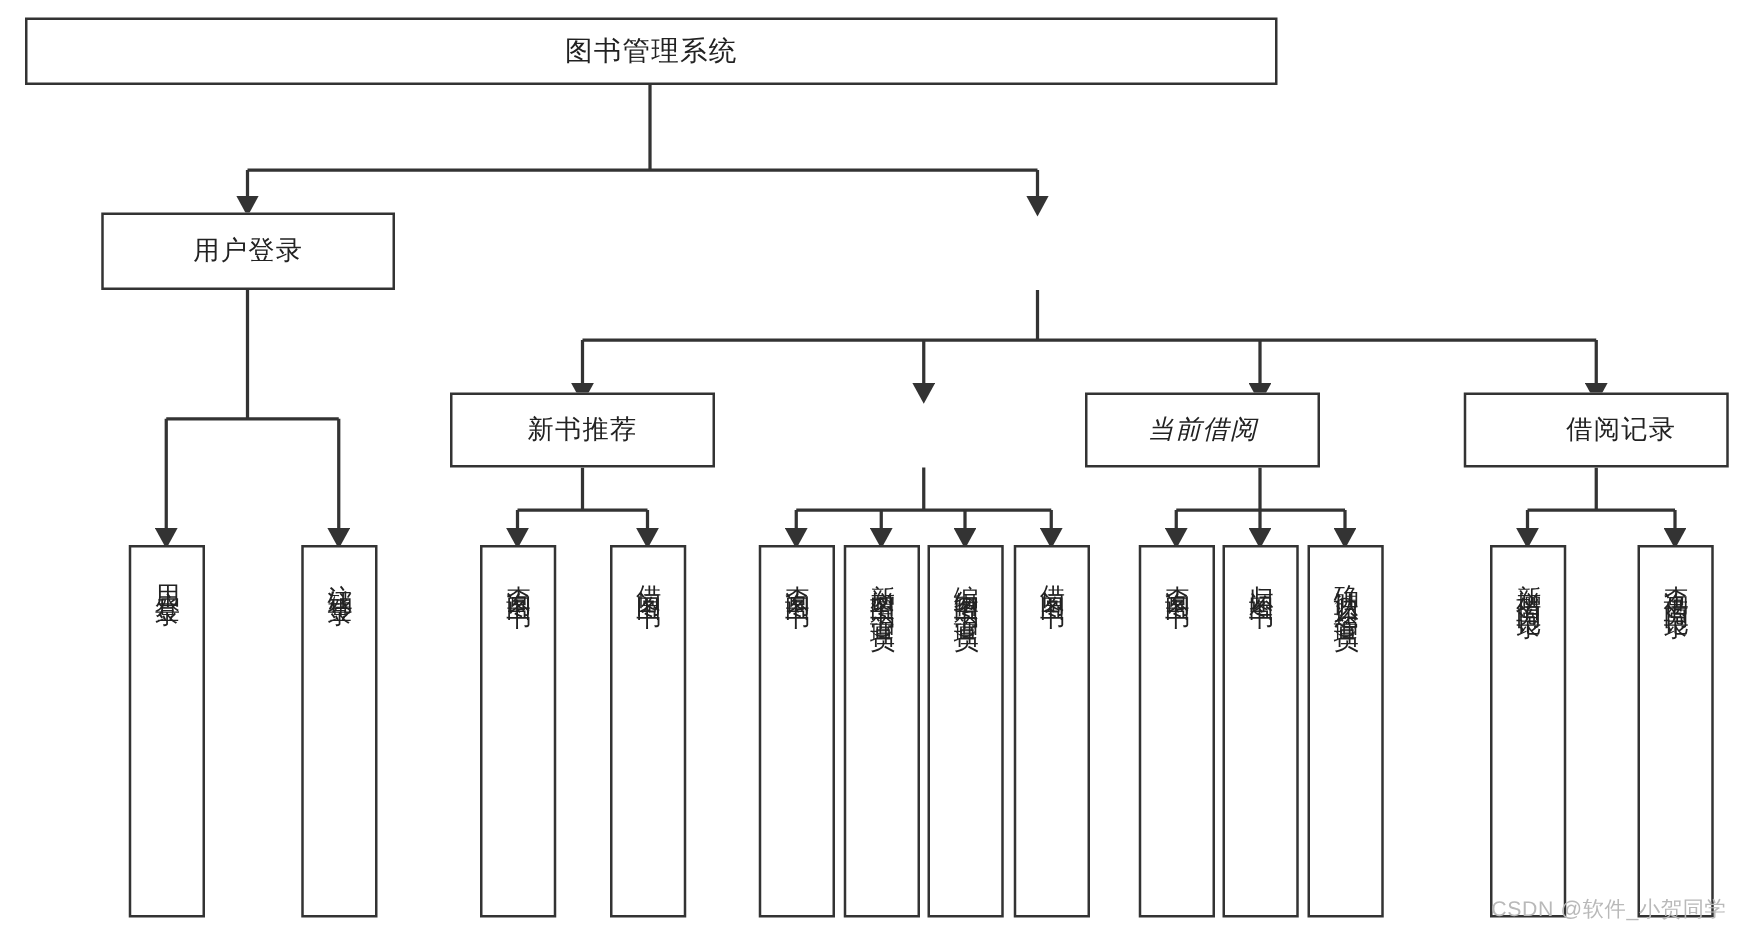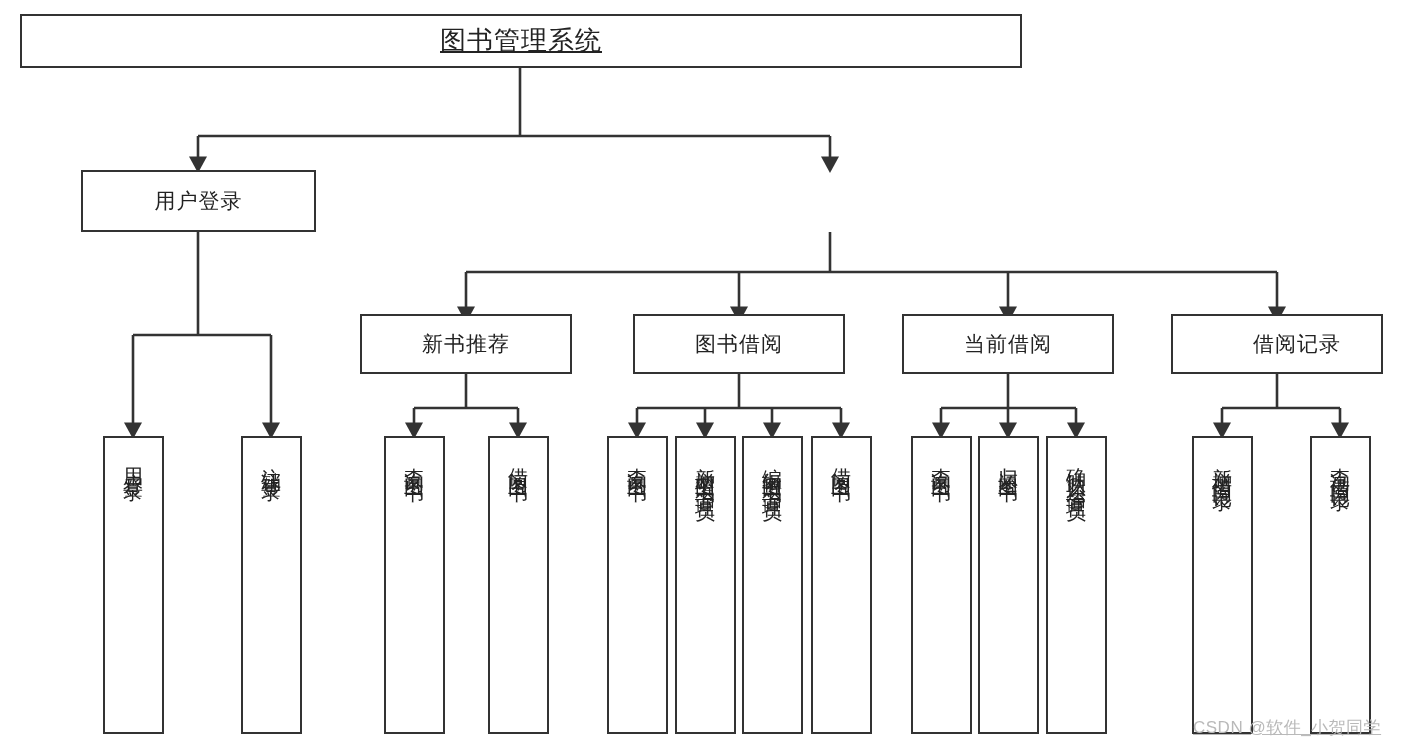--- a/index.html
+++ b/index.html
@@ -37,21 +37,21 @@
     z-index: 2;
   }
   .node .label {
     color: #222222;
     font-size: 21px;
     line-height: 1.15;
     letter-spacing: 1px;
     white-space: nowrap;
     text-align: center;
   }
-  .node.root .label { font-size: 26px; text-decoration: underline; }
+  .node.root .label { font-size: 22px; }
   .node.branch .label { font-size: 21px; }
   .node.sub .label { font-size: 21px; }
 
   .node.leaf {
     align-items: flex-start;
     justify-content: center;
     padding-top: 14px;
   }
   .node.leaf .label {
     writing-mode: vertical-rl;
@@ -62,21 +62,20 @@
     white-space: nowrap;
     color: #222222;
   }
   .watermark {
     position: absolute;
     color: #b9b9b9;
     font-size: 17px;
     letter-spacing: 0.5px;
     white-space: nowrap;
     z-index: 5;
-    text-decoration: underline;
   }
 </style>
 </head>
 <body>
 
 <div id="canvas">
 
   <svg id="wires" viewBox="0 0 1405 747" xmlns="http://www.w3.org/2000/svg">
     <defs>
       <marker id="arrow" viewBox="0 0 12 12" refX="5" refY="6" markerWidth="7" markerHeight="7" orient="auto-start-reverse">
@@ -131,24 +130,21 @@
     <span class="label">图书管理系统</span>
   </div>
 
   <div class="node branch" style="left:81px; top:170px; width:235px; height:62px;">
     <span class="label">用户登录</span>
   </div>
 
   <div class="node sub" style="left:360px; top:314px; width:212px; height:60px;">
     <span class="label">新书推荐</span>
   </div>
-  <div class="node sub" style="left:633px; top:314px; width:212px; height:60px;">
-    <span class="label">图书借阅</span>
-  </div>
-  <div class="node sub" style="left:902px; top:314px; width:212px; height:60px;">
+  <div class="node sub" style="left:868px; top:314px; width:188px; height:60px;font-style:italic;">
     <span class="label">当前借阅</span>
   </div>
   <div class="node sub" style="left:1171px; top:314px; width:212px; height:60px;padding-left:40px;">
     <span class="label">借阅记录</span>
   </div>
 
   <div class="node leaf" style="left:103px; top:436px; width:61px; height:298px;">
     <span class="label">用户登录</span>
   </div>
   <div class="node leaf" style="left:241px; top:436px; width:61px; height:298px;">

